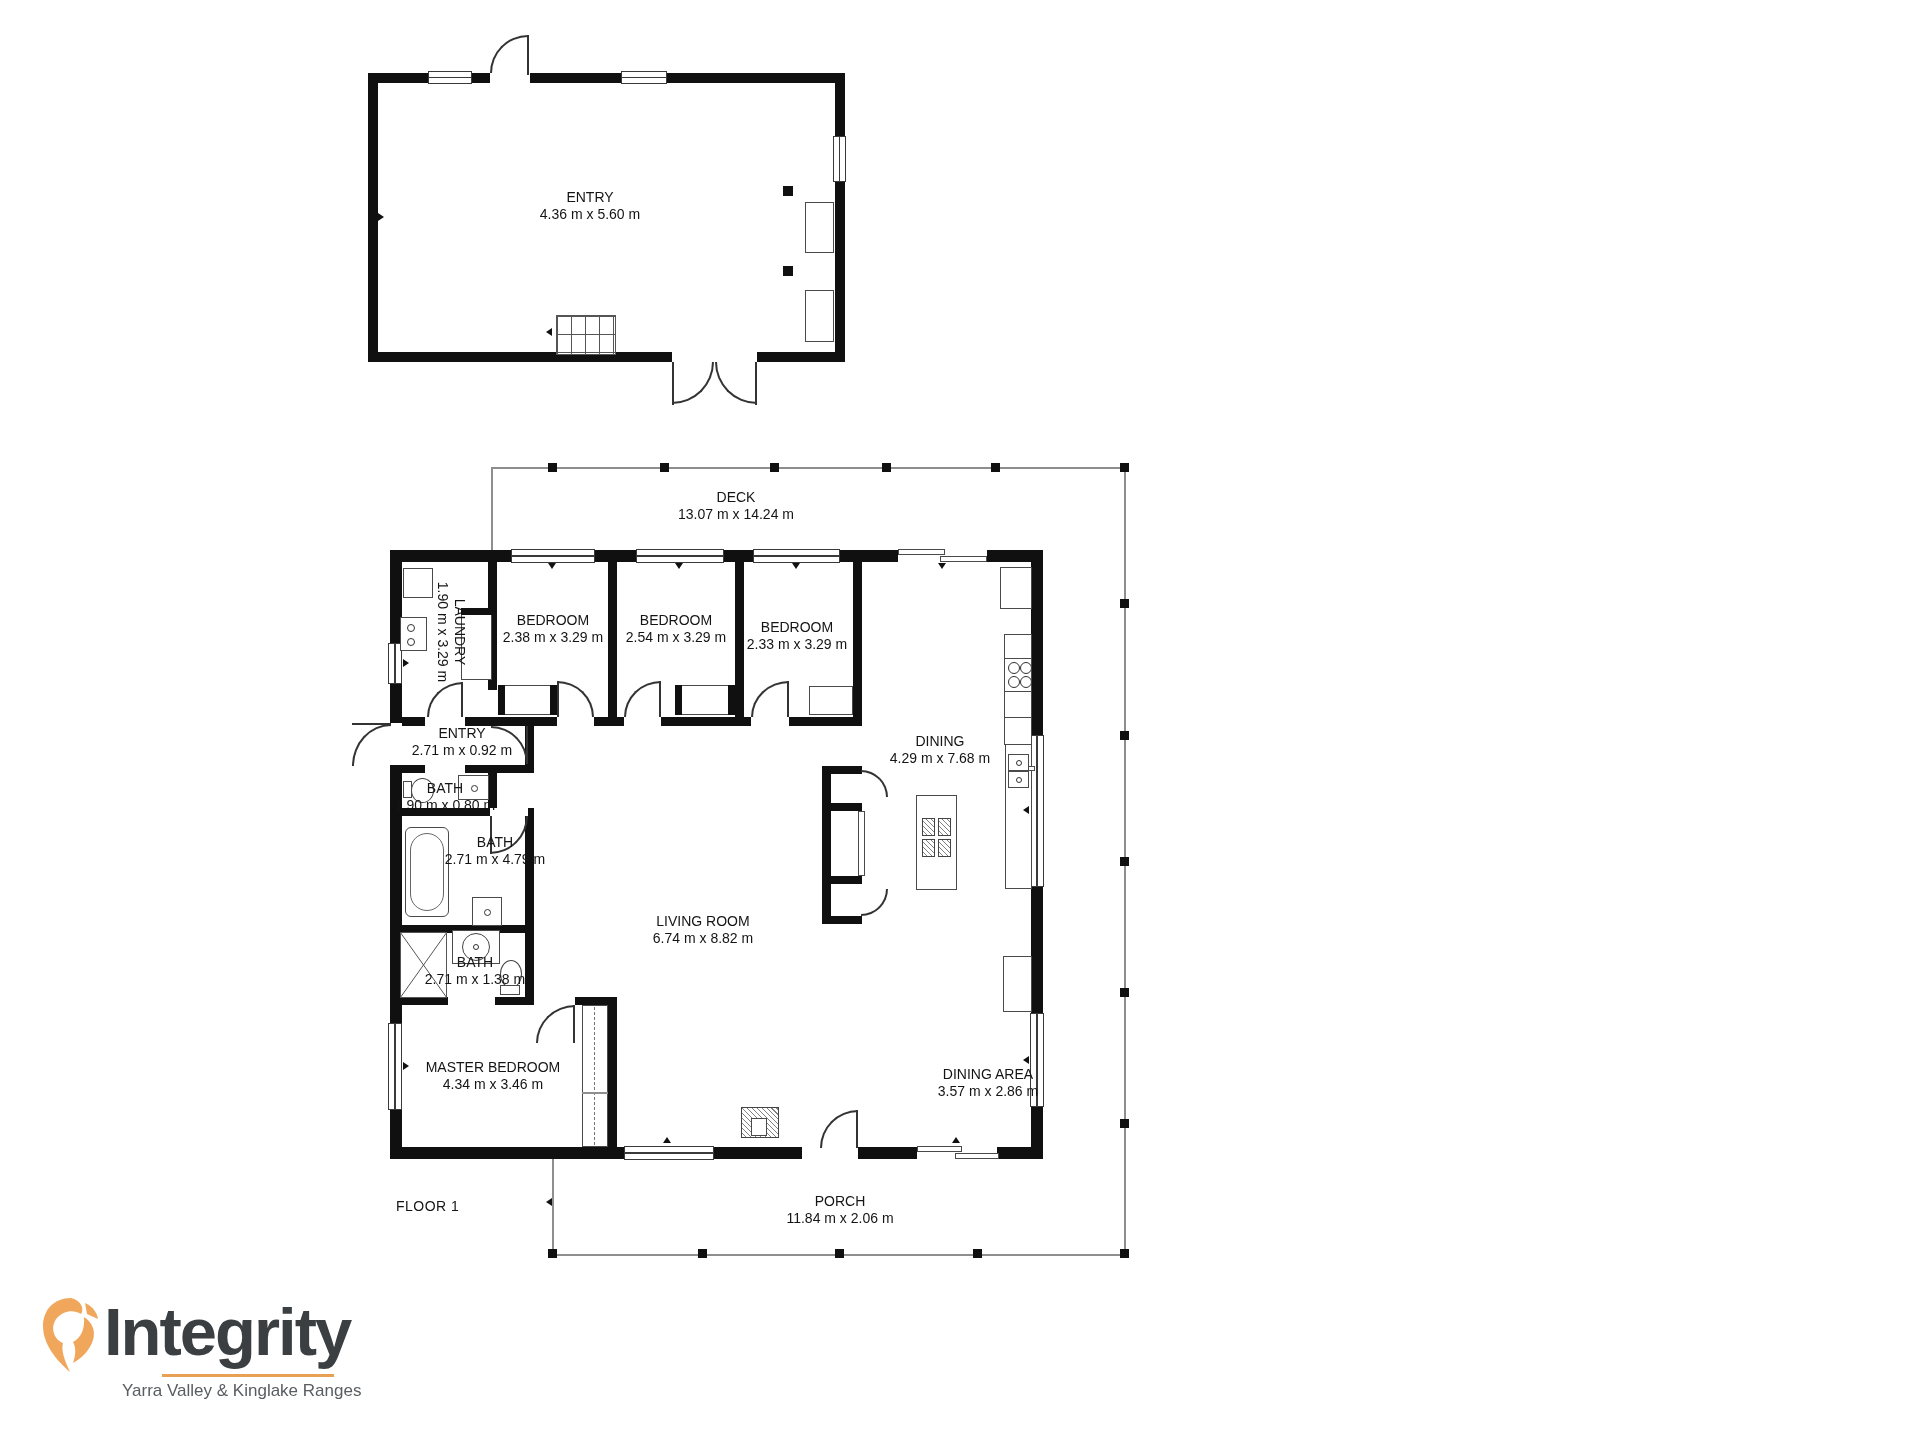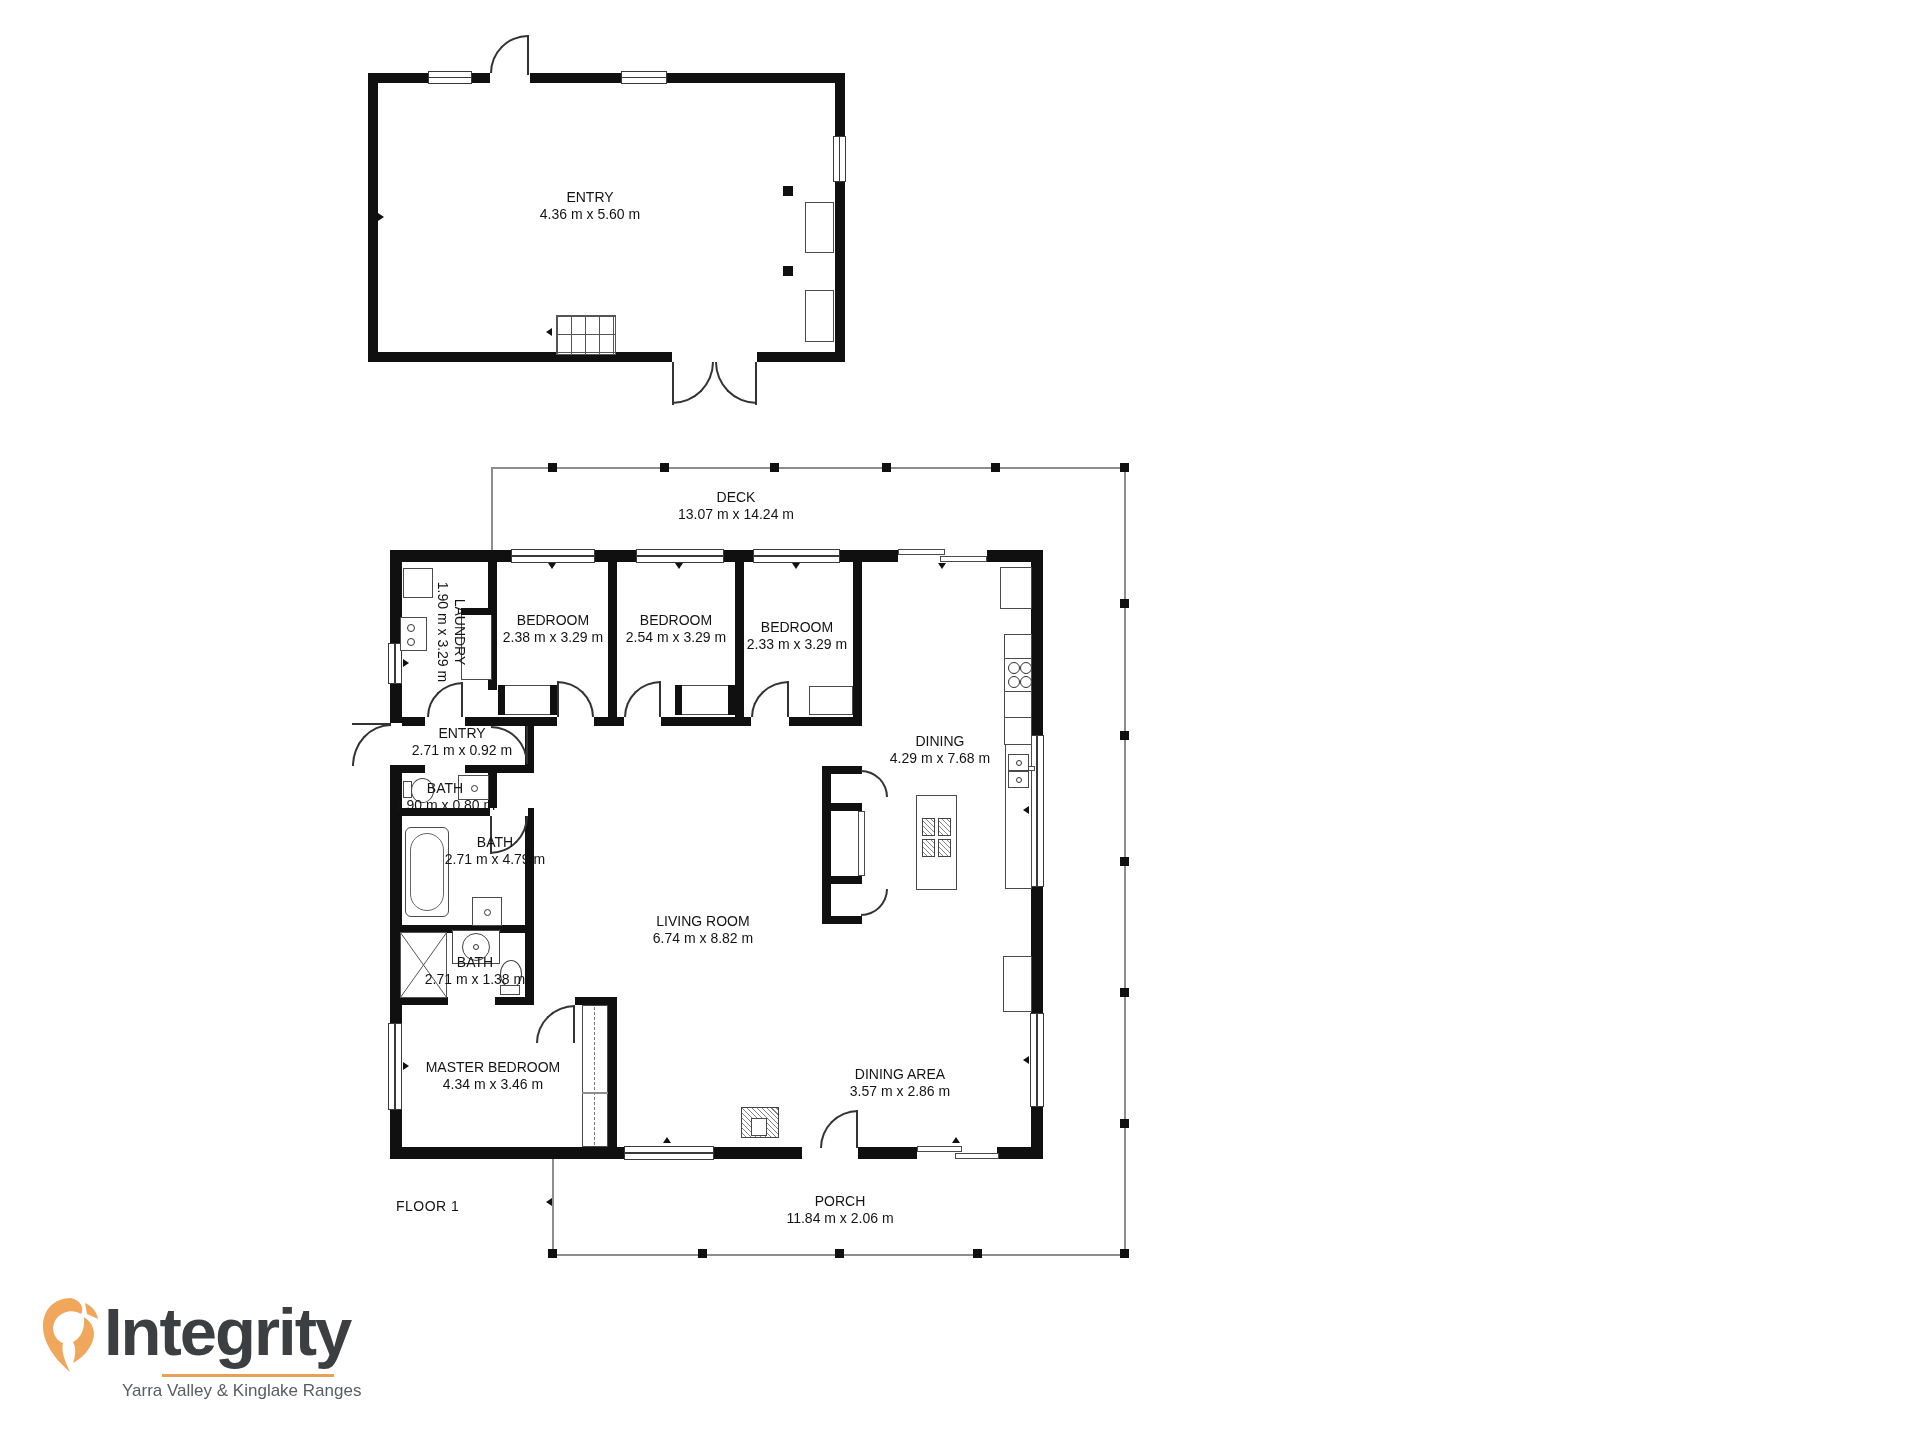--- a/index.html
+++ b/index.html
@@ -334,21 +334,21 @@
     <span style="display:block">4.29 m x 7.68 m</span>
   </div>
   <div class="label" style="left:703px;top:930px">
     <span style="display:block">LIVING ROOM</span>
     <span style="display:block">6.74 m x 8.82 m</span>
   </div>
   <div class="label" style="left:493px;top:1076px">
     <span style="display:block">MASTER BEDROOM</span>
     <span style="display:block">4.34 m x 3.46 m</span>
   </div>
-  <div class="label" style="left:900px;top:1083px">
+  <div class="label" style="left:988px;top:1083px">
     <span style="display:block">DINING AREA</span>
     <span style="display:block">3.57 m x 2.86 m</span>
   </div>
 
   <div id="floor-label">FLOOR 1</div>
 
   <div>
     <svg class="abs" style="left:40px;top:1296px" width="62" height="78" viewBox="0 0 62 78">
       <path fill="#F0A75C" d="M31 2 C14 2 3 14 3 30 C3 48 16 64 30 76 C24 63 21 54 23 47 C13 43 10 30 17 22 C23 15 33 13 41 18 C45 12 40 4 31 2 Z"></path>
       <path fill="#F0A75C" d="M44 21 C52 26 56 35 53 44 C50 54 42 62 33 67 C36 58 36 51 33 46 C41 42 45 33 44 21 Z"></path>

